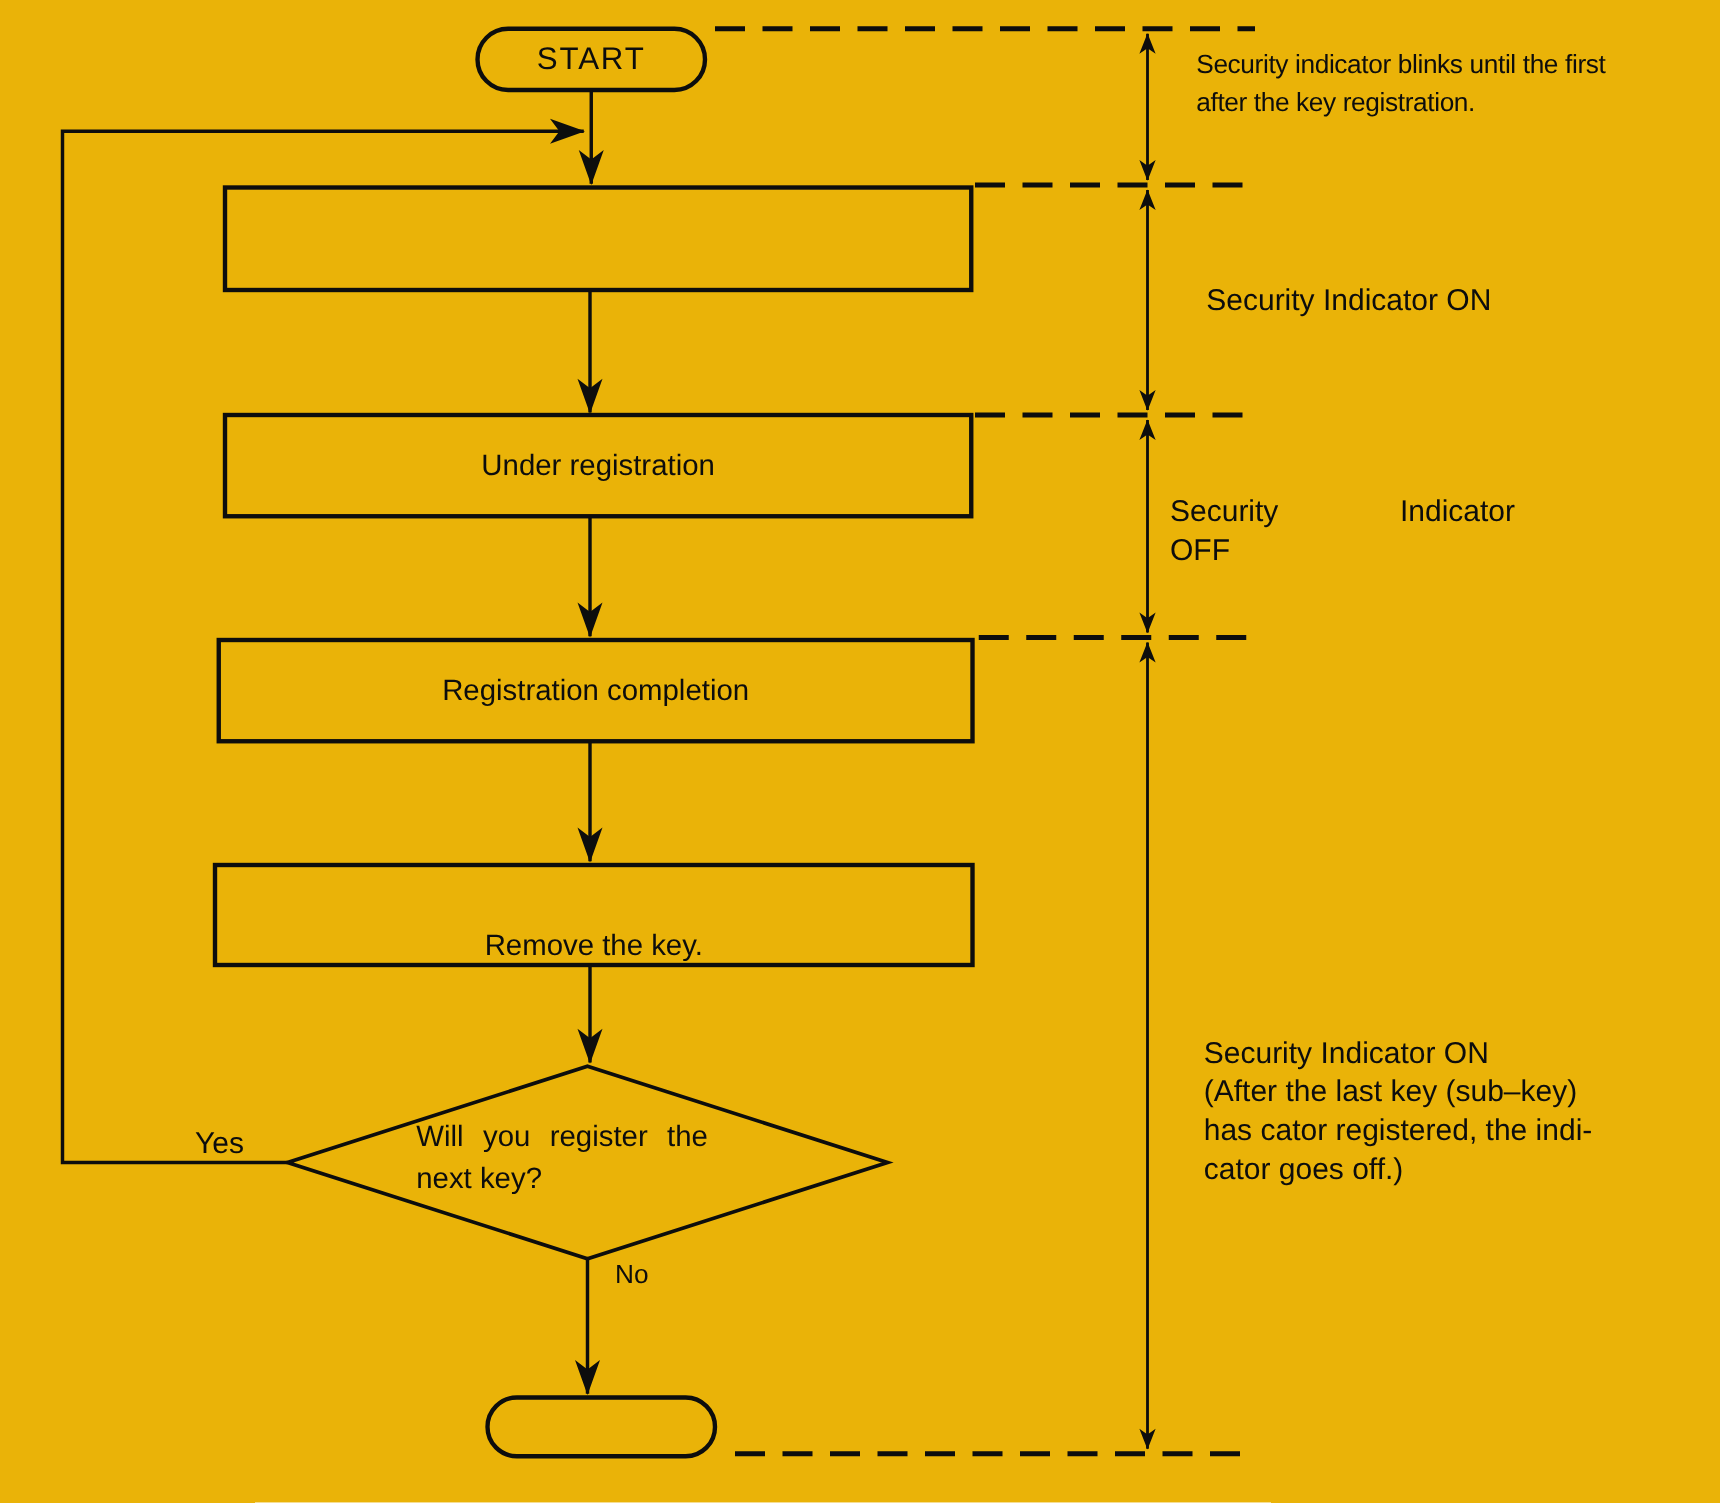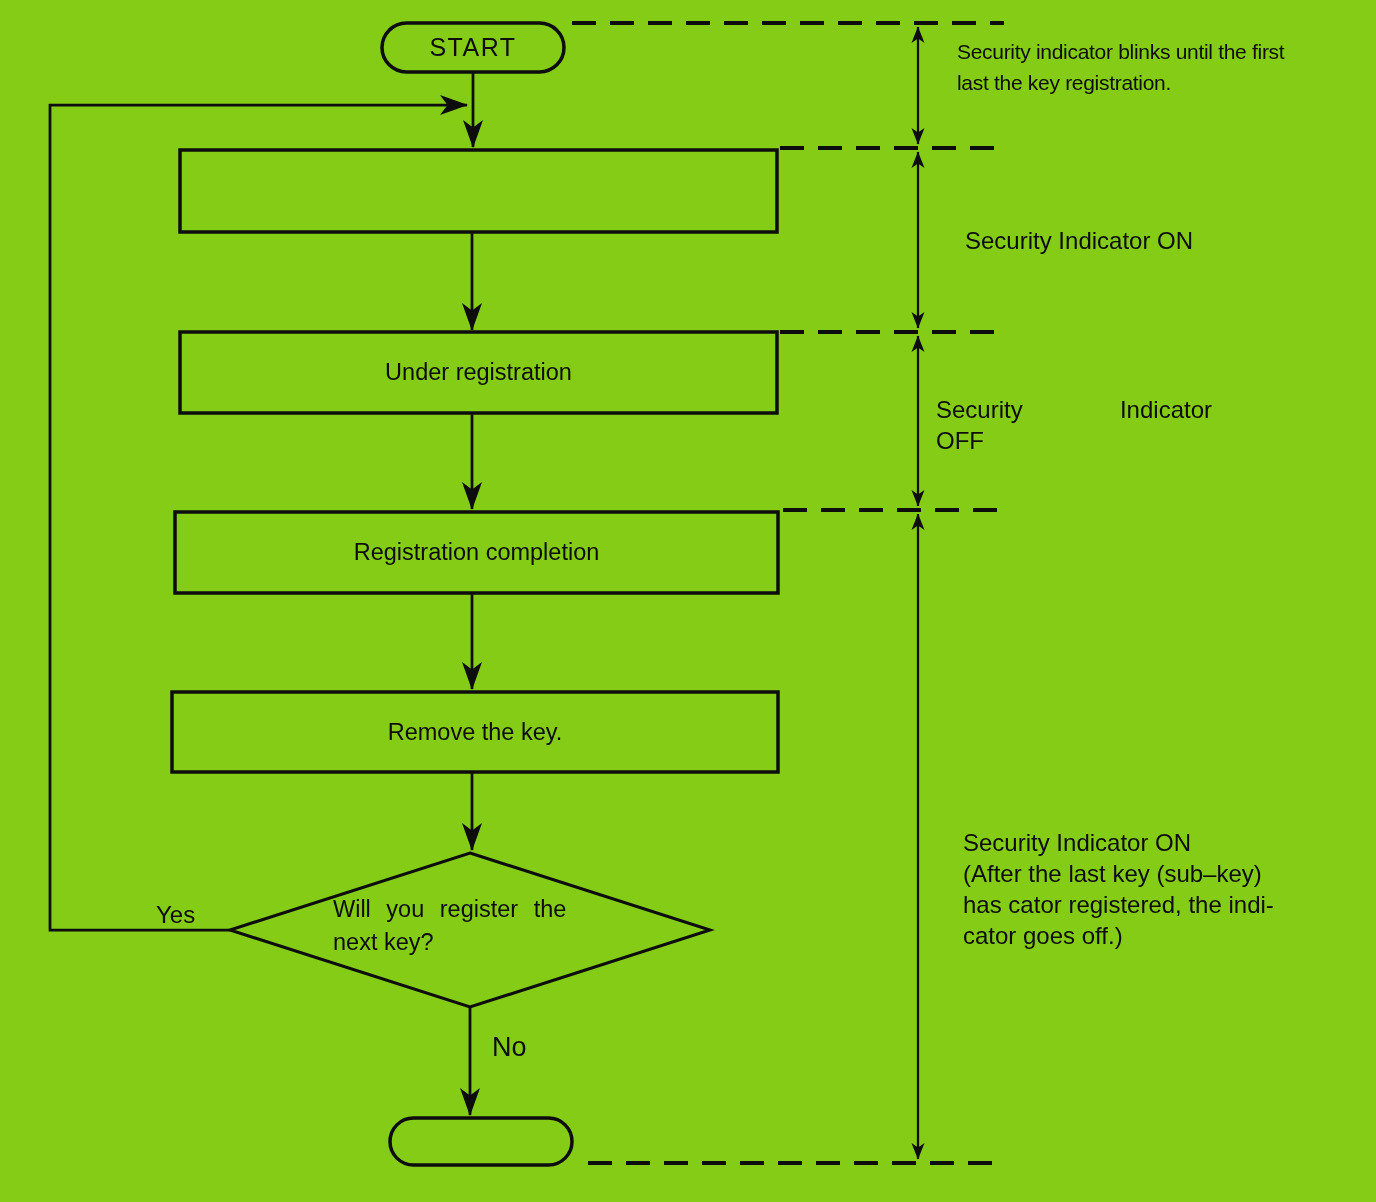--- a/index.html
+++ b/index.html
@@ -1,46 +1,46 @@
 <!DOCTYPE html>
 <html><head>
 <meta charset="utf-8">
 <style>
   html, body { margin: 0; padding: 0; background: #ffffff; }
   .stage {
     position: relative;
     width: 1376px;
     height: 1202px;
-    background: #84cc16;
+    background: #eab308;
     font-family: "Liberation Sans", "DejaVu Sans", sans-serif;
     color: #0d0d0d;
     overflow: hidden;
   }
   .stage svg { position: absolute; left: 0; top: 0; }
   .lbl { position: absolute; color: #0d0d0d; white-space: nowrap; }
   .center-lbl {
     display: flex; align-items: center; justify-content: center;
     text-align: center;
   }
   .node-fs { font-size: 23.5px; }
   .terminal-fs { font-size: 25px; letter-spacing: 1.5px; }
 
   .start-lbl { left: 382px; top: 23px; width: 182px; height: 49px; }
   .insert-lbl { left: 180px; top: 150px; width: 597px; height: 82px; }
   .under-lbl { left: 180px; top: 332px; width: 597px; height: 81px; }
   .completion-lbl { left: 175px; top: 512px; width: 603px; height: 81px; }
-  .remove-lbl { left: 172px; top: 692px; width: 606px; height: 80px; border-radius: 14px; }
+  .remove-lbl { left: 172px; top: 716px; width: 606px; height: 80px; border-radius: 14px; }
   .end-lbl { left: 390px; top: 1118px; width: 182px; height: 47px; }
 
   .decision-lbl { left: 333px; top: 893px; font-size: 23.5px; line-height: 33px; }
   .decision-lbl .wide { word-spacing: 9px; text-align: center; }
   .decision-lbl div { white-space: nowrap; }
 
   .yes-lbl { left: 156px; top: 901px; font-size: 24px; }
-  .no-lbl { left: 492px; top: 1008px; font-size: 27px; margin-top: 24px; }
+  .no-lbl { left: 492px; top: 1008px; font-size: 21px; }
 
   .note { line-height: 31px; }
   .blink-note { left: 957px; top: 36px; font-size: 21px; letter-spacing: -0.3px; }
   .on1-lbl { left: 965px; top: 227px; font-size: 24px; }
   .off-lbl { left: 936px; top: 394px; width: 276px; font-size: 24px; }
   .off-lbl .justify { text-align: justify; text-align-last: justify; white-space: normal; }
   .on2-lbl { left: 963px; top: 827px; font-size: 24px; }
 </style>
 </head>
 <body>
@@ -92,21 +92,21 @@
   <div class="lbl decision-lbl">
     <div class="wide">Will you register the</div>
     <div>next key?</div>
   </div>
 
   <div class="lbl yes-lbl">Yes</div>
   <div class="lbl no-lbl">No</div>
 
   <div class="lbl note blink-note">
     <div>Security indicator blinks until the first</div>
-    <div>last the key registration.</div>
+    <div>after the key registration.</div>
   </div>
 
   <div class="lbl on1-lbl">Security Indicator ON</div>
 
   <div class="lbl note off-lbl">
     <div class="justify">Security Indicator</div>
     <div>OFF</div>
   </div>
 
   <div class="lbl note on2-lbl">

